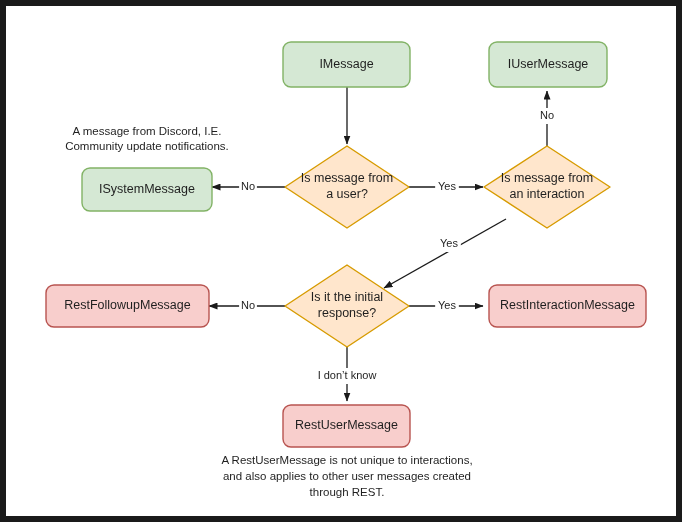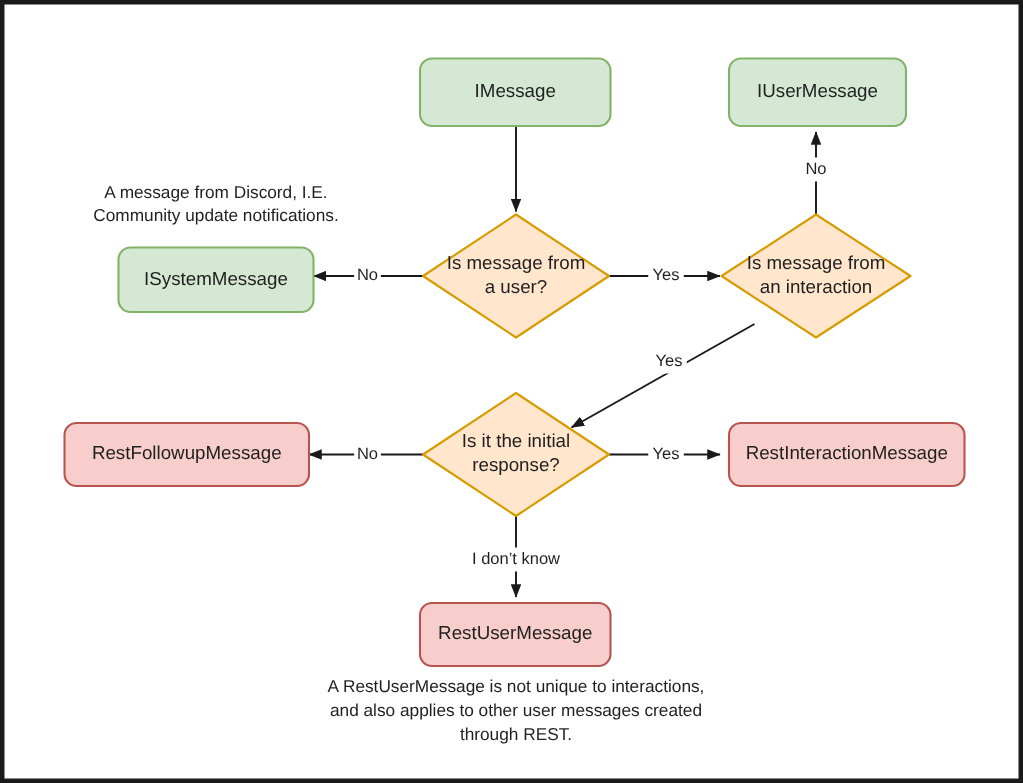--- a/index.html
+++ b/index.html
@@ -5,21 +5,21 @@
   html, body {
     margin: 0;
     padding: 0;
     background: #ffffff;
   }
   #canvas {
     position: relative;
     width: 682px;
     height: 522px;
     background: #ffffff;
-    border: 3px solid #1d4ed8;
+    border: 6px solid #1d4ed8;
     box-sizing: border-box;
     overflow: hidden;
     font-family: "Liberation Sans", sans-serif;
   }
   #diagram-svg {
     position: absolute;
     left: 0;
     top: 0;
     width: 682px;
     height: 522px;

